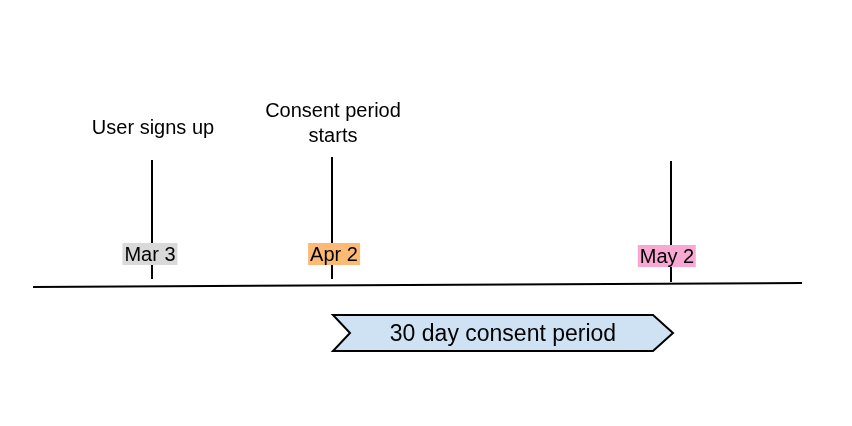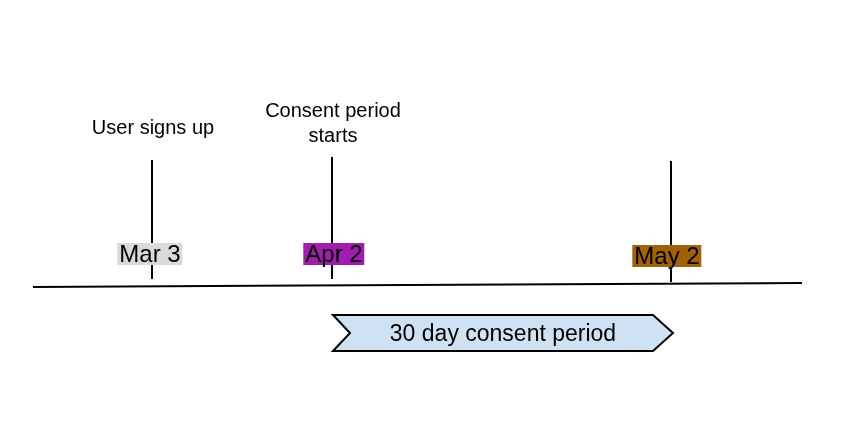--- a/index.html
+++ b/index.html
@@ -25,21 +25,21 @@
     white-space: normal;
   }
   .tick {
     position: absolute;
     width: 2px;
     transform: translateX(-50%);
   }
   .date-badge {
     position: absolute;
     transform: translateX(-50%);
-    font-size: 24px;
+    font-size: 20px;
     line-height: 22px;
     padding: 0 2px;
     white-space: nowrap;
   }
   .ribbon-label {
     position: absolute;
     left: 333px;
     top: 315px;
     width: 340px;
     height: 37px;
@@ -59,20 +59,20 @@
     <line x1="33" y1="287" x2="802" y2="283" stroke-width="2" stroke="#000000"></line>
     <polygon points="333,315 653,315 673,333 653,351 333,351 350,333" stroke-width="2" stroke-linejoin="miter" fill="#cfe2f3" stroke="#000000"></polygon>
   </svg>
 
   <div class="tick" style="left: 152px; top: 160px; height: 119px; background: rgb(0, 0, 0);"></div>
   <div class="event-title" style="left:153px; top:115px; width:200px;">User signs up</div>
   <div class="date-badge" style="left: 150px; top: 243px; background: rgb(217, 217, 217);">Mar 3</div>
 
   <div class="tick" style="left: 332px; top: 157px; height: 122px; background: rgb(0, 0, 0);"></div>
   <div class="event-title" style="left:333px; top:98px; width:170px;">Consent period starts</div>
-  <div class="date-badge" style="left: 334px; top: 243px; background: #a21caf;">Apr 2</div>
+  <div class="date-badge" style="left: 334px; top: 243px; background: #fdba74;">Apr 2</div>
 
   <div class="tick" style="left: 671px; top: 161px; height: 121px; background: rgb(0, 0, 0);"></div>
-  <div class="date-badge" style="left: 667px; top: 245px; background: #a16207;">May 2</div>
+  <div class="date-badge" style="left: 667px; top: 245px; background: #f9a8d4;">May 2</div>
 
   <div class="ribbon-label">30 day consent period</div>
 
 </div>
 
 </body></html>

